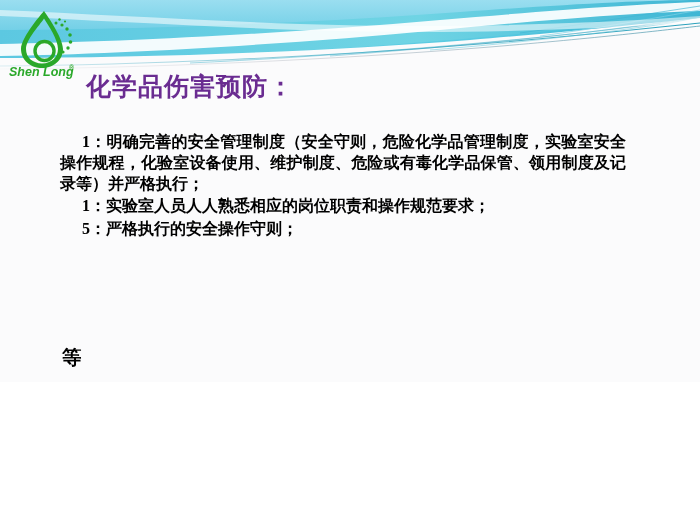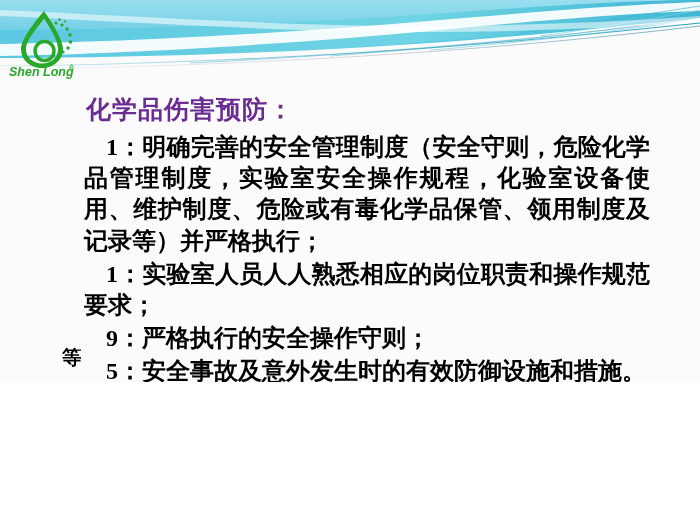--- a/index.html
+++ b/index.html
@@ -45,37 +45,37 @@
   #logo svg {
     display: block;
     width: 86px;
     height: 74px;
   }
 
   
   #title {
     position: absolute;
     left: 86px;
-    top: 93px;
+    top: 70px;
     font-family: "Liberation Serif", "DejaVu Serif", serif;
     font-size: 25px;
     font-weight: bold;
     color: #6a2c91;
     letter-spacing: 1px;
     white-space: nowrap;
   }
 
   
   #body-copy {
     position: absolute;
-    left: 84px;
+    left: 60px;
     top: 132px;
     width: 566px;
     font-family: "Liberation Serif", "DejaVu Serif", serif;
-    font-size: 24px;
+    font-size: 16px;
     font-weight: bold;
     color: #000000;
     line-height: 1.30;
     text-align: justify;
     text-justify: inter-ideograph;
   }
   .para {
     margin: 0 0 2px 0;
     text-indent: 22px;
   }
@@ -180,19 +180,18 @@
       <text x="3" y="70" font-family="'Liberation Sans', sans-serif" font-size="12.5" font-weight="bold" font-style="italic" fill="#2aa82a">Shen Long</text>
       <text x="63" y="64" font-family="'Liberation Sans', sans-serif" font-size="7" font-weight="bold" fill="#2aa82a">®</text>
     </svg>
   </div>
 
   <div id="title">化学品伤害预防：</div>
 
   <div id="body-copy">
     <p class="para">1：明确完善的安全管理制度（安全守则，危险化学品管理制度，实验室安全操作规程，化验室设备使用、维护制度、危险或有毒化学品保管、领用制度及记录等）并严格执行；</p>
     <p class="para">1：实验室人员人人熟悉相应的岗位职责和操作规范要求；</p>
-    <p class="para">9：严格执行的安全操作守则；</p>
-    <p class="para">5：安全事故及意外发生时的有效防御设施和措施。</p>
+    <p class="para">5：严格执行的安全操作守则；</p>
   </div>
 
   <div id="tail">等</div>
 
 </div>
 
 </body></html>

